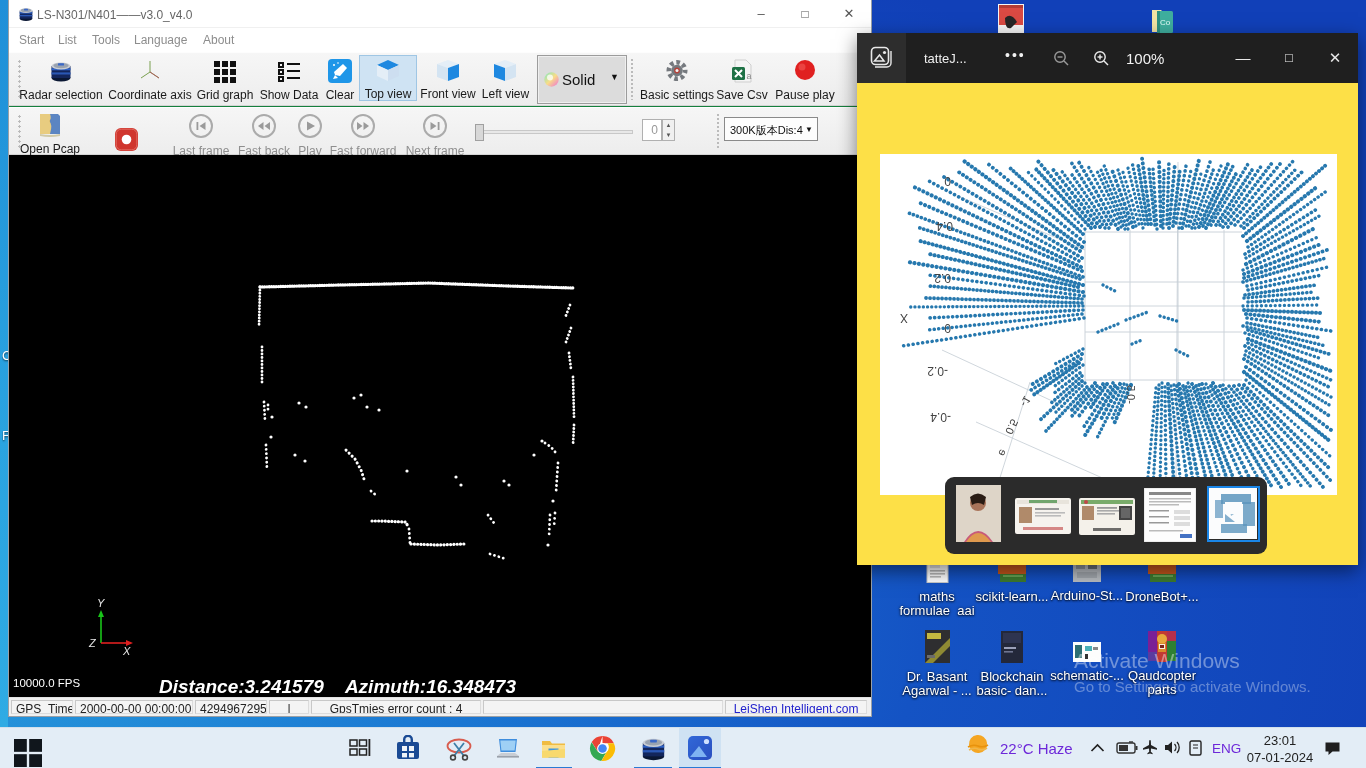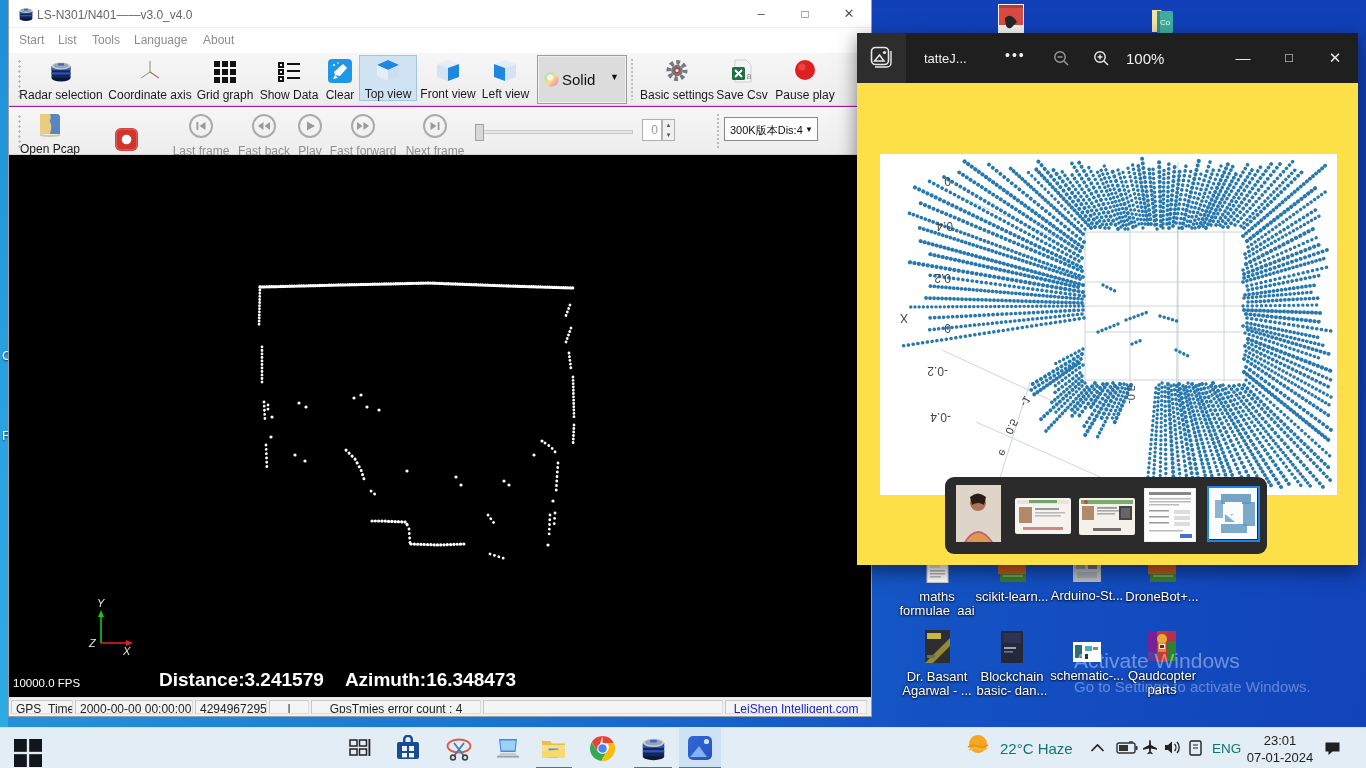--- a/index.html
+++ b/index.html
@@ -11,21 +11,21 @@
 .dicon { position:absolute; width:76px; text-align:center; color:#fff;
   font-size:13px; text-shadow:0 1px 2px rgba(0,0,0,.85), 0 0 3px rgba(0,0,0,.6); line-height:14.5px; }
 .dicon .ig { display:block; margin:0 auto 3px; }
 #watermark { position:absolute; left:1074px; top:649px; text-align:left;
   color:rgba(255,255,255,.40); }
 #watermark .l1 { font-size:21px; }
 #watermark .l2 { font-size:15px; margin-top:5px; color:rgba(255,255,255,.34); }
 
 
 #lidar { position:absolute; left:8px; top:0; width:864px; height:717px;
-  background:#a21caf; border:1px solid #9aa0a6; border-top:none; }
+  background:#15803d; border:1px solid #9aa0a6; border-top:none; }
 #ltitle { position:absolute; left:0; top:0; right:0; height:28px; background:#ffffff;
   border-bottom:1px solid #f0f0f0; }
 #ltitle .txt { position:absolute; left:28px; top:8px; font-size:12px; color:#666; }
 .wbtn { position:absolute; top:0; width:44px; height:28px; color:#555; font-size:13px;
   text-align:center; line-height:28px; }
 #lmenu { position:absolute; left:0; top:28px; right:0; height:24px; background:#fff;
   font-size:12px; color:#8d8d8d; }
 #lmenu span { position:absolute; top:5px; }
 .tbar { position:absolute; left:0; right:0; background:linear-gradient(#f6f6f6,#ededed);
   border-top:1px solid #fdfdfd; border-bottom:1px solid #d4d4d4; }
@@ -55,21 +55,21 @@
 #pfilm { position:absolute; left:88px; top:444px; width:322px; height:77px;
   background:#2b2b2b; border-radius:9px; }
 .thumb { position:absolute; }
 
 
 #taskbar { position:absolute; left:0; top:727px; width:1366px; height:41px;
   background:#e3edf6; border-top:1px solid #d2e0ec; }
 #search { position:absolute; left:46px; top:1px; width:288px; height:38px;
   background:#fff; border:1px solid #aeb8bf; font-size:15px; color:#444; }
 .tbicon { position:absolute; top:7px; width:28px; height:28px; }
-.tray { position:absolute; top:0; height:41px; line-height:41px; font-size:14px; color:#0f766e; }
+.tray { position:absolute; top:0; height:41px; line-height:41px; font-size:14px; color:#6d28d9; }
 </style></head>
 <body>
 <div id="desktop"></div>
 <div class="abs" style="left:0; top:0; width:8px; height:727px;
   background:linear-gradient(#1f8fd8, #2aa3e0 60%, #2fabe4);"></div>
 <div class="abs" style="left:2px; top:348px; width:6px; overflow:hidden; color:#fff;
   font-size:13px; text-shadow:0 1px 2px rgba(0,0,0,.7);">C</div>
 <div class="abs" style="left:2px; top:428px; width:6px; overflow:hidden; color:#fff;
   font-size:13px; text-shadow:0 1px 2px rgba(0,0,0,.7);">F</div>
 
@@ -415,21 +415,21 @@
         <line x1="92" y1="488" x2="92" y2="460" stroke="#19c419" stroke-width="1.6"></line>
         <path d="M89 462 L92 455 L95 462 Z" fill="#19c419"></path>
         <line x1="92" y1="488" x2="119" y2="488" stroke="#e02020" stroke-width="1.6"></line>
         <path d="M117 485 L124 488 L117 491 Z" fill="#e02020"></path>
         <text x="88" y="452" fill="#e8e8e8" font-size="11" font-style="italic">Y</text>
         <text x="80" y="492" fill="#e8e8e8" font-size="11" font-style="italic">Z</text>
         <text x="114" y="500" fill="#e8e8e8" font-size="11" font-style="italic">X</text>
       </g>
     </svg>
     <span class="ov" style="left:4px; bottom:9px; font-size:11.5px; font-weight:normal;">10000.0 FPS</span>
-    <span class="ov" style="left:150px; bottom:7px; font-size:19px;">Distance:3.241579&nbsp;&nbsp;&nbsp;&nbsp;Azimuth:16.348473</span>
+    <span class="ov" style="left:150px; bottom:0; font-size:19px;font-style:italic;">Distance:3.241579&nbsp;&nbsp;&nbsp;&nbsp;Azimuth:16.348473</span>
   </div>
 
   <div id="lstatus">
     <span class="spanel" style="left:2px; width:62px;">GPS_Time:</span>
     <span class="spanel" style="left:66px; width:118px;">2000-00-00 00:00:00</span>
     <span class="spanel" style="left:186px; width:72px;">4294967295</span>
     <span class="spanel" style="left:260px; width:40px; text-align:center;">|</span>
     <span class="spanel" style="left:302px; width:170px; text-align:center;">GpsTmies error count : 4</span>
     <span class="spanel" style="left:474px; width:240px;"></span>
     <span class="spanel" style="left:716px; width:142px; color:#2222cc; text-decoration:underline; text-align:center;">LeiShen Intelligent.com</span>

